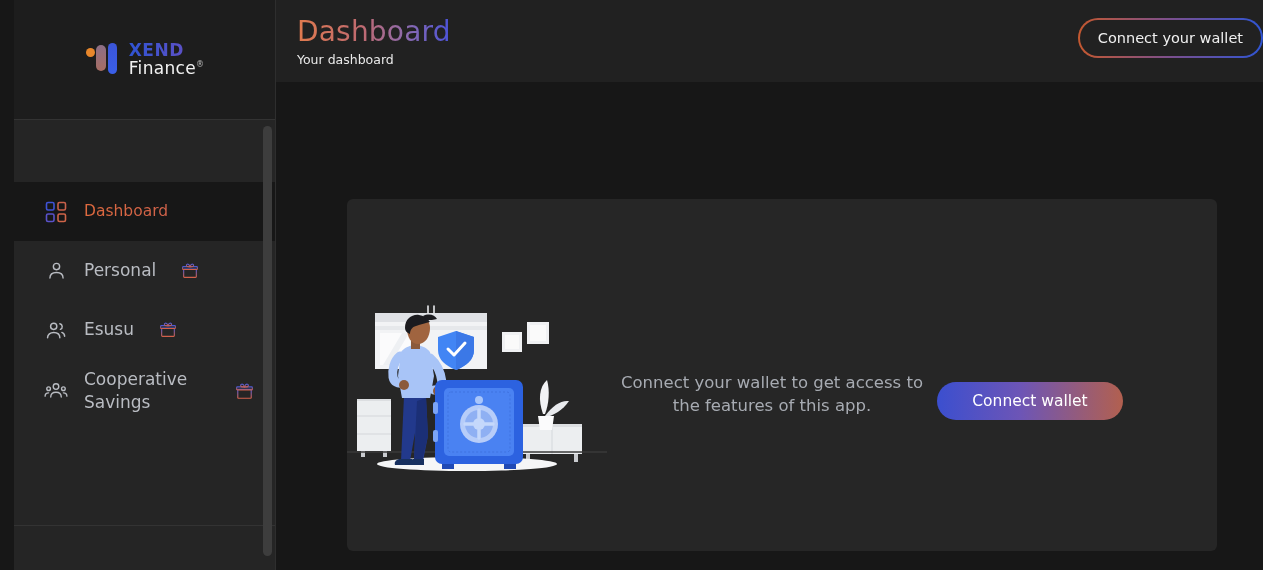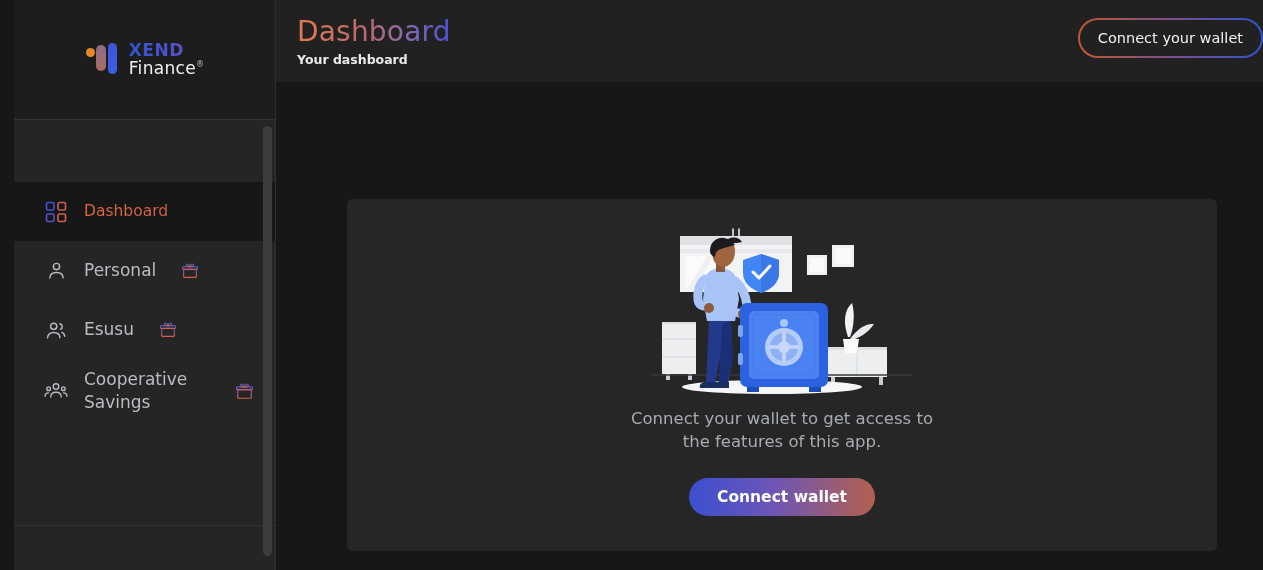--- a/index.html
+++ b/index.html
@@ -105,21 +105,21 @@
     padding: 10px 14px 0 21px;
     position: relative;
   }
   .title-wrap { padding-top: 4px; }
   .page-title {
     font-size: 28px; font-weight: 400; letter-spacing: .2px;
     background: linear-gradient(90deg,#e07a4e 0%,#c06a70 42%, #8a6ab0 72%, #4a52d8 100%);
     -webkit-background-clip: text; background-clip: text; color: transparent;
     line-height: 1.25;
   }
-  .page-sub { font-size: 12.5px; font-weight: 700; color: #eaeaea; margin-top: 3px; }
+  .page-sub { font-size: 12.5px; font-weight: 400; color: #eaeaea; margin-top: 3px; }
 
   .connect-wallet-btn {
     margin-top: 8px;
     padding: 2px;
     border-radius: 24px;
     background: linear-gradient(90deg,#c4582f 0%,#7b4f8e 50%,#2f55d4 100%);
     cursor: pointer;
   }
   .connect-wallet-btn .inner {
     background: #212121;
@@ -128,34 +128,34 @@
     font-size: 14.5px; color: #f0f0f0;
     white-space: nowrap;
   }
 
   .content { flex: 1 1 auto; position: relative; }
   .card {
     position: absolute; left: 71px; top: 117px;
     width: 870px; height: 352px;
     background: #262626;
     border-radius: 6px;
-    display: flex; flex-direction: column; align-items: center;
+    display: flex; flex-direction: row; align-items: center;
     padding-top: 28px;
   }
   .illus { width: 260px; height: 170px; }
   .card-text {
     margin-top: 10px;
     text-align: center; font-size: 16.5px; color: #a7abb2; line-height: 1.42;
     max-width: 330px;
   }
   .cta {
     margin-top: 24px;
     width: 186px; height: 38px; border-radius: 19px;
     background: linear-gradient(90deg,#3b4fcf 0%,#6d55b6 45%,#b2604f 100%);
-    color: #fff; font-size: 15.5px; font-weight: 700;
+    color: #fff; font-size: 15.5px; font-weight: 400;
     display: flex; align-items: center; justify-content: center;
     cursor: pointer; border: none;
     font-family: "DejaVu Sans", "Liberation Sans", sans-serif;
   }
 </style>
 </head>
 <body>
 
 <div class="app">
 

